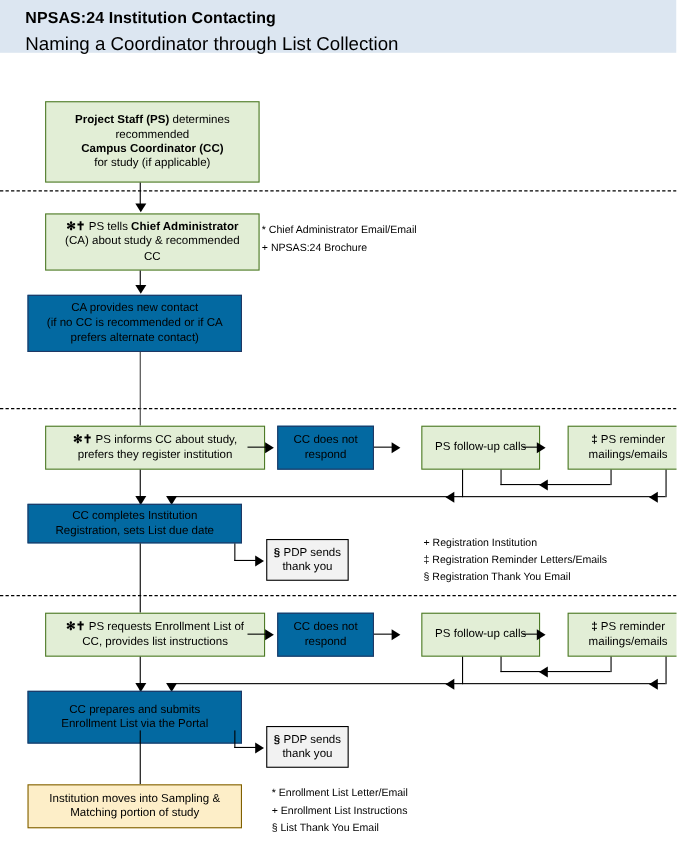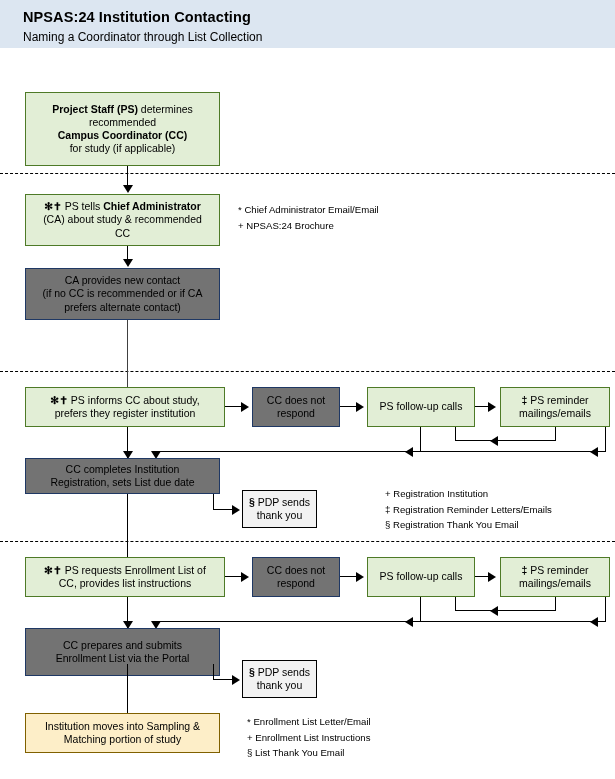--- a/index.html
+++ b/index.html
@@ -14,33 +14,33 @@
   .header{
     position:absolute;left:0;top:0;width:615px;height:48px;
     background:#dce6f1;
   }
   .header .title{
     position:absolute;left:23px;top:9px;
     font-size:14.5px;font-weight:bold;letter-spacing:.1px;
   }
   .header .subtitle{
     position:absolute;left:23px;top:30px;
-    font-size:12px;font-weight:normal;
+    font-size:17px;font-weight:normal;
   }
 
   
   .node{
     position:absolute;box-sizing:border-box;
     display:flex;align-items:center;justify-content:center;
     text-align:center;line-height:1.25;
     font-size:10.5px;
   }
   .node .txt{display:block;padding:0 4px;width:100%;}
-  .green{background:#e2eed6;border:1.6px solid #4e7a27;}
-  .blue {background:#737373;border:1.8px solid #1f3864;}
+  .green{background:#e2eed6;border:1.6px solid #4e7a27;margin-left:16px;}
+  .blue {background:#0369a1;border:1.8px solid #1f3864;}
   .white{background:#f2f2f2;border:1.8px solid #000000;}
   .gold {background:#fdeec8;border:1.8px solid #806000;}
 
   b{font-weight:bold;}
   .sym{font-weight:bold;}
   .vlineblk{position:absolute;width:1.1px;background:#000;}
   .hline{position:absolute;height:1.1px;background:#000;}
   .vthin{position:absolute;width:1.1px;background:#000;}
 
   .arrowdown{

